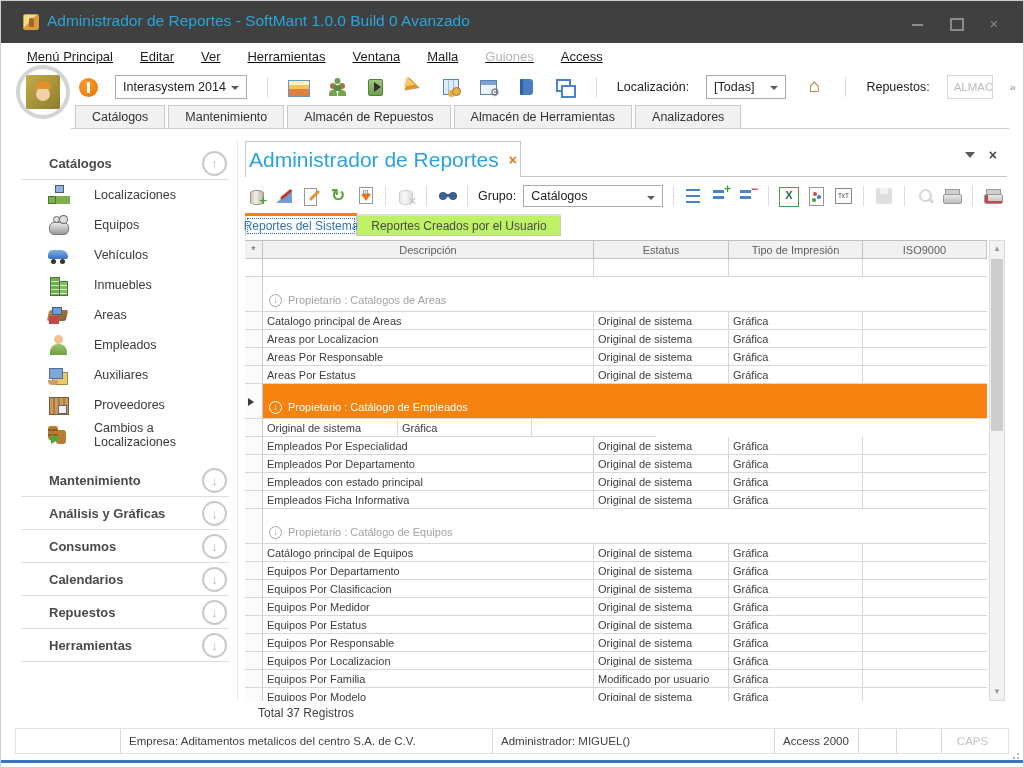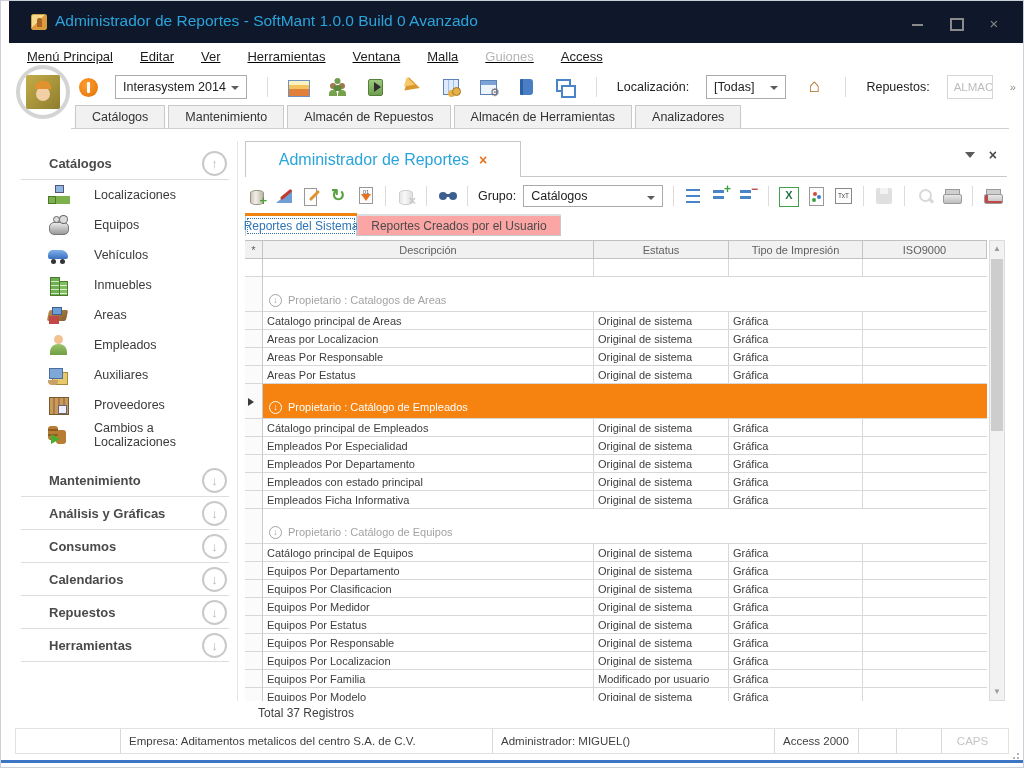--- a/index.html
+++ b/index.html
@@ -1,20 +1,20 @@
 <!DOCTYPE html>
 <html><head>
 <meta charset="utf-8">
 <style>
   html,body{margin:0;padding:0;background:#e8e8e8;}
   *{box-sizing:border-box;font-family:"Liberation Sans",sans-serif;}
   .window{position:relative;width:1024px;height:768px;background:#fff;border:1px solid #c9d0d8;overflow:hidden;}
 
   
-  .titlebar{position:absolute;left:8px;top:0;right:0;height:42px;background:#0f172a;}
+  .titlebar{position:absolute;left:0;top:0;right:0;height:42px;background:#404040;}
   .app-icon{position:absolute;left:22px;top:13px;width:16px;height:16px;border:1px solid #caa04a;border-radius:2px;
     background:linear-gradient(135deg,#f7d98a 0 45%,#e09a3a 45% 100%);}
   .app-icon::after{content:"";position:absolute;left:5px;top:3px;width:5px;height:9px;background:#a8652a;border-radius:2px 2px 0 0;}
   .win-title{position:absolute;left:46px;top:11px;font-size:15.5px;color:#2aa4db;white-space:nowrap;}
   .win-controls{position:absolute;right:22px;top:16px;display:flex;gap:24px;color:#8a8a8a;}
   .wc{width:14px;height:13px;position:relative;cursor:default;}
   .wc-min::after{content:"";position:absolute;left:1px;top:7px;width:11px;height:2px;background:#8a8a8a;}
   .wc-max::after{content:"";position:absolute;left:1px;top:1px;width:10px;height:9px;border:2px solid #8a8a8a;}
   .wc-close{font-size:15px;line-height:13px;color:#8a8a8a;text-align:center;}
 
@@ -113,21 +113,21 @@
     background:repeating-linear-gradient(90deg,#c89a5e 0 3px,#a87c42 3px 5px);}
   .si-proveedores::after{content:"";position:absolute;right:2px;bottom:2px;width:7px;height:7px;background:#eef;border:1px solid #667;}
   .si-cambios::before{content:"";position:absolute;left:1px;top:2px;width:10px;height:14px;border-radius:3px;
     background:repeating-linear-gradient(180deg,#b87c34 0 3px,#8f5c22 3px 5px);box-shadow:8px 4px 0 #b87c34;}
   .si-cambios::after{content:"";position:absolute;left:4px;bottom:2px;border:5px solid transparent;border-left:9px solid #4cae2e;}
 
   
   .tabstrip-line{position:absolute;left:244px;top:175px;right:16px;height:1px;background:#c8c8c8;}
   .doc-tab{position:absolute;left:244px;top:140px;width:276px;height:36px;background:#fff;border:1px solid #c8c8c8;border-bottom:none;
     display:flex;align-items:center;justify-content:center;gap:10px;}
-  .doc-tab .t{font-size:16px;color:#2aa4db;white-space:nowrap;}
+  .doc-tab .t{font-size:21px;color:#2aa4db;white-space:nowrap;}
   .doc-tab .x{font-size:14px;font-weight:bold;color:#e8731a;line-height:14px;}
   .doc-strip-controls{position:absolute;right:26px;top:146px;display:flex;gap:14px;align-items:center;color:#5a5a5a;}
   .tri-down{width:0;height:0;border:5px solid transparent;border-top:6px solid #5a5a5a;margin-top:5px;}
   .strip-x{font-size:14px;font-weight:bold;color:#4a4a4a;}
 
   .doc-toolbar{position:absolute;left:246px;top:181px;right:20px;height:28px;display:flex;align-items:center;gap:7px;}
 
   
   .ic-db-add::before,.ic-db-delete::before{content:"";position:absolute;left:3px;top:4px;width:12px;height:13px;border-radius:6px/3px;
     background:linear-gradient(90deg,#cfc9bc,#f2efe8 40%,#bdb6a6);border:1px solid #9a9283;}
@@ -166,21 +166,21 @@
   .ic-printer-settings::after{content:"";position:absolute;left:1px;top:8px;width:17px;height:8px;background:linear-gradient(#e8e8e8,#bdbdbd);
     border:1px solid #9a9a9a;border-radius:2px;box-shadow:inset 3px -2px 0 #c04848;}
 
   
   .subtab-accent{position:absolute;left:244px;top:212px;width:112px;height:3px;background:#f0830d;}
   .subtab-grayline{position:absolute;left:356px;top:213px;width:204px;height:2px;background:#dcdcdc;}
   .subtabs{position:absolute;left:244px;top:215px;height:23px;display:flex;}
   .subtab{height:20px;display:flex;align-items:center;justify-content:center;font-size:12px;white-space:nowrap;padding:0 10px;}
   .subtab.active{width:112px;background:#fff;border-left:1px solid #c9c9c9;border-right:1px solid #c9c9c9;color:#2e74b5;
     outline:1px dotted #2e74b5;outline-offset:-3px;}
-  .subtab.inactive{width:204px;background:#fca5a5;border:1px solid #c9c9c9;border-top:none;color:#4a4a4a;}
+  .subtab.inactive{width:204px;background:#bef264;border:1px solid #c9c9c9;border-top:none;color:#4a4a4a;}
 
   
   .grid{position:absolute;left:244px;top:239px;width:742px;height:461px;overflow:hidden;background:#fff;border-top:1px solid #c0c0c0;font-size:11px;color:#3d3d3d;}
   .grow{display:flex;width:742px;}
   .gcell{border-right:1px solid #d8d8d8;border-bottom:1px solid #d8d8d8;padding:2px 4px;overflow:hidden;white-space:nowrap;display:flex;align-items:center;}
   .ghead .gcell{background:#f1f1f1;border-right:1px solid #c3c3c3;border-bottom:1px solid #c3c3c3;color:#5f5f5f;justify-content:center;height:18px;padding:0 2px;}
   .gutter{width:18px;flex:none;background:#fbfbfb;border-right:1px solid #c9c9c9;justify-content:center;color:#9a9a9a;}
   .c-desc{width:331px;flex:none;}
   .c-est{width:135px;flex:none;}
   .c-tipo{width:134px;flex:none;}
@@ -463,21 +463,20 @@
         </div>
         <div class="gbody">
           <div class="ghdr-line">
             <span class="collapse-ic">↓</span>
             <span>Propietario : Catálogo de Empleados</span>
           </div>
         </div>
       </div>
       <div class="grow drow">
         <div class="gcell gutter"></div>
-        <div class="gcell c-desc">Cátalogo principal de Empleados</div>
         <div class="gcell c-est">Original de sistema</div>
         <div class="gcell c-tipo">Gráfica</div>
         <div class="gcell c-iso"></div>
       </div>
       <div class="grow drow">
         <div class="gcell gutter"></div>
         <div class="gcell c-desc">Empleados Por Especialidad</div>
         <div class="gcell c-est">Original de sistema</div>
         <div class="gcell c-tipo">Gráfica</div>
         <div class="gcell c-iso"></div>

